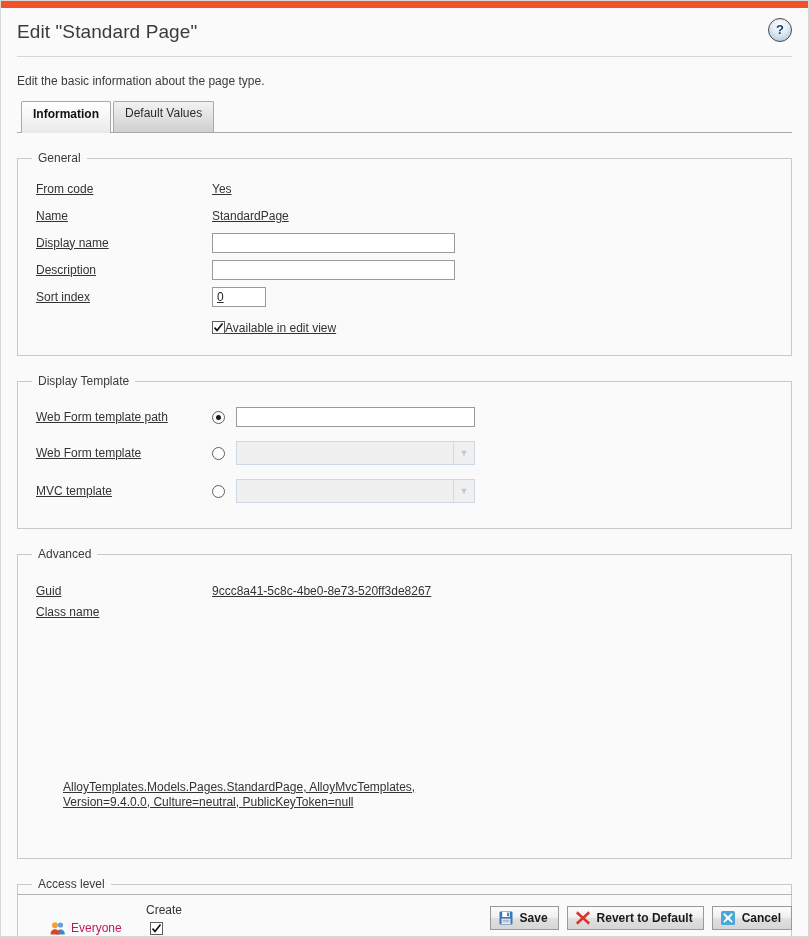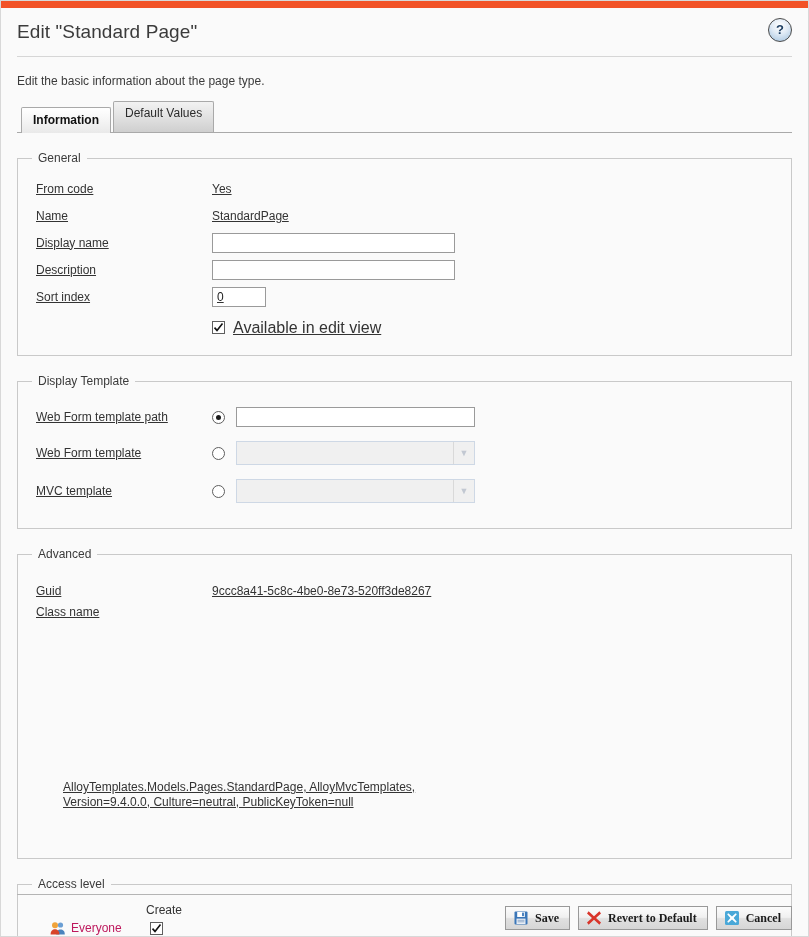--- a/index.html
+++ b/index.html
@@ -114,21 +114,21 @@
     white-space: nowrap;
     border-top-left-radius: 2px;
     border-top-right-radius: 2px;
   }
   .tab.active {
     background: linear-gradient(to bottom, #ffffff 0%, #f7f7f7 40%, #e9e9e9 100%);
     font-weight: bold;
     color: #111111;
     z-index: 3;
     margin-bottom: -1px;
-    height: 26px;
+    height: 32px;
     line-height: 25px;
   }
 
   
   .panel {
     margin: 18px 16px 0 16px;
     border: 1px solid #c9c9c9;
     box-sizing: border-box;
     background: transparent;
     padding: 0 0 0 0;
@@ -215,22 +215,21 @@
     box-sizing: border-box;
     display: inline-flex;
     align-items: center;
     justify-content: center;
     position: relative;
     cursor: pointer;
     flex: 0 0 13px;
   }
   .cb svg { display: block; }
   .cb-label {
-    margin-left: 8px;
-    font-size: 16px;
+    font-size: 12px;
     color: #333333;
   }
 
   
   .rd {
     width: 13px; height: 13px;
     border-radius: 50%;
     border: 1px solid #5e5e5e;
     background: #ffffff;
     box-sizing: border-box;
@@ -315,21 +314,21 @@
     gap: 6px;
     height: 24px;
     padding: 0 10px 0 7px;
     border: 1px solid #999999;
     background: linear-gradient(to bottom, #fcfcfc 0%, #f0f0f0 47%, #e0e0e0 53%, #d6d6d6 100%);
     font-size: 12px;
     font-weight: bold;
     color: #1a1a1a;
     cursor: pointer;
     box-sizing: border-box;
-    font-family: Liberation Serif, serif;
+    font-family: Liberation Sans, sans-serif;
     white-space: nowrap;
   }
   .icon16 { width: 16px; height: 16px; display: block; flex: 0 0 16px; }
 </style>
 </head>
 <body>
 
 <div class="page">
 
   <div class="accent-bar"></div>

